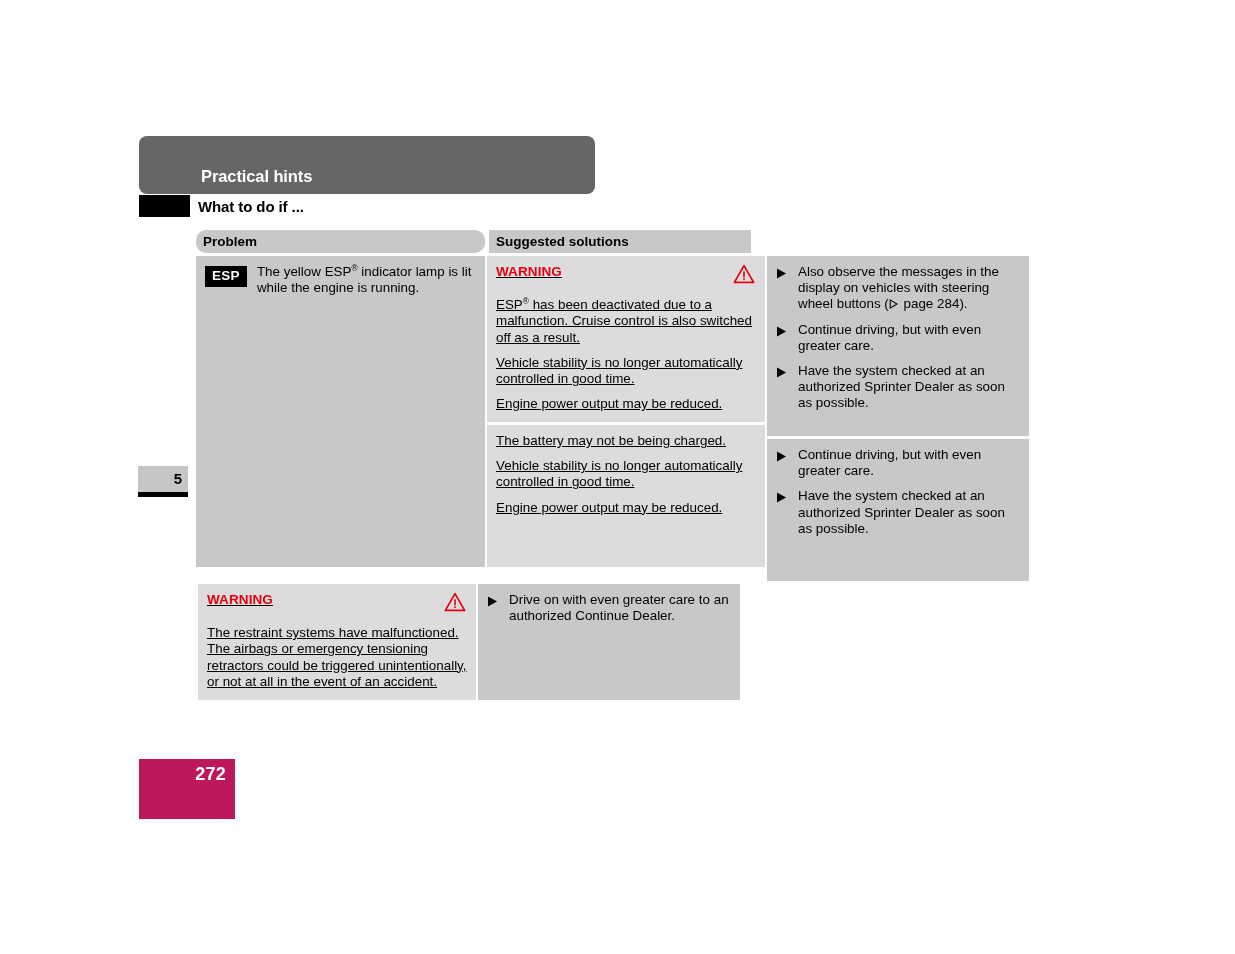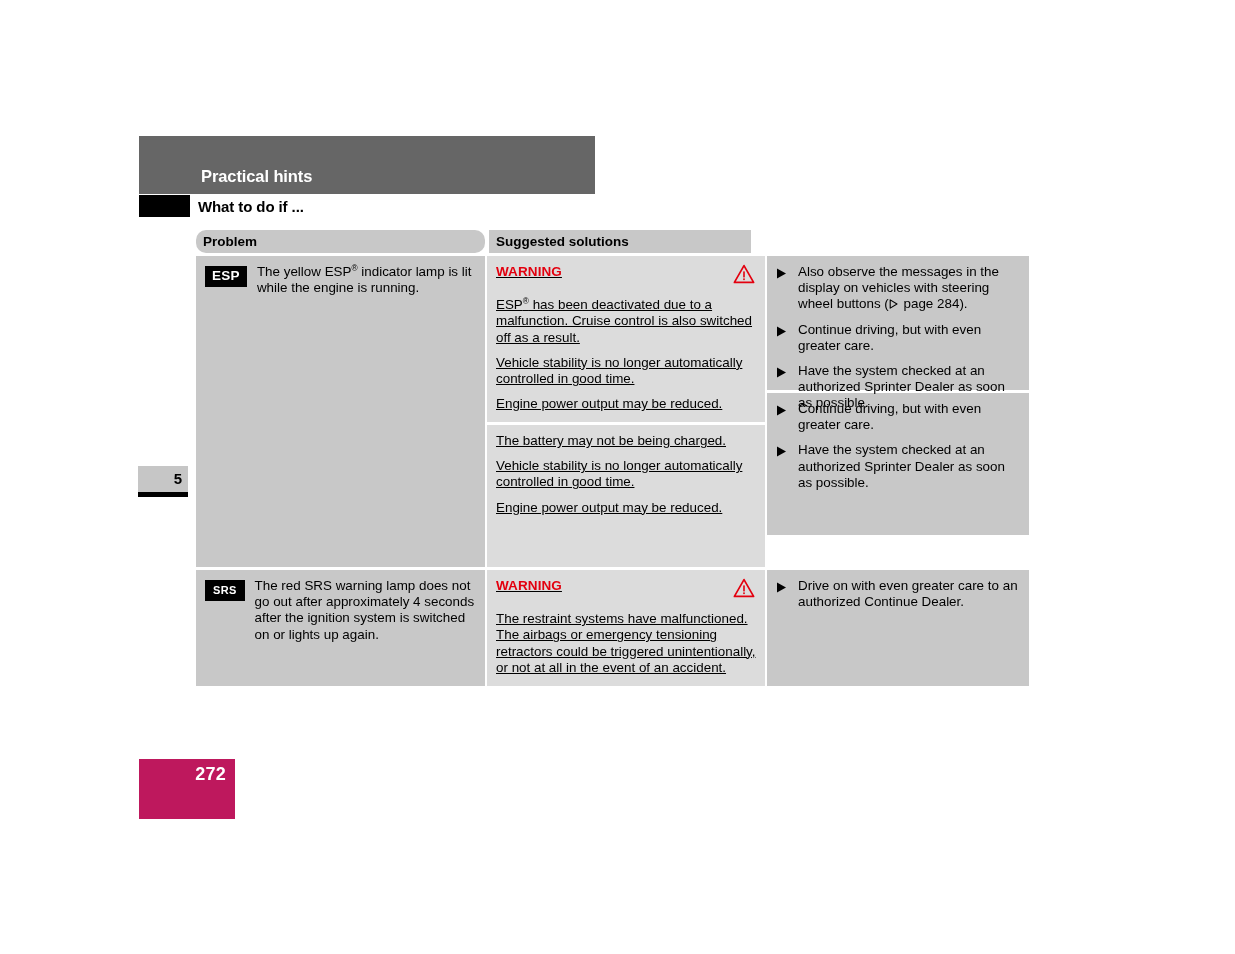--- a/index.html
+++ b/index.html
@@ -17,20 +17,21 @@
   }
 
   
   .header-band {
     position: absolute;
     left: 139px;
     top: 136px;
     width: 456px;
     height: 58px;
     background: #666666;
+    border-radius: 8px;
   }
   .header-band-title {
     position: absolute;
     left: 62px;
     top: 31px;
     font-size: 16.5px;
     font-weight: bold;
     color: #ffffff;
     letter-spacing: -0.1px;
   }
@@ -281,21 +282,21 @@
           </div>
           <div class="sep-h"></div>
           <div class="cell bg-light" style="min-height: 0px; height: 142px;">
             <p>The battery may not be being charged.</p>
             <p>Vehicle stability is no longer automatically controlled in good time.</p>
             <p>Engine power output may be reduced.</p>
           </div>
         </div>
         <div class="gapcol"></div>
         <div class="col3">
-          <div class="cell bg-dark" style="min-height: 0px; height: 134px;">
+          <div class="cell bg-dark" style="min-height: 0px; height: 180px;">
             <div class="sol-item">
               <span class="bullet"><svg width="11" height="11" viewBox="0 0 11 11" aria-hidden="true">
                   <path d="M1 0.6 L10 5.5 L1 10.4 Z" fill="#000000"></path>
                 </svg></span>
               <span class="sol-text">Also observe the messages in the display on vehicles with steering wheel buttons (<svg class="xref-tri" width="9" height="10" viewBox="0 0 9 10" aria-hidden="true">
                   <path d="M1.2 0.9 L8 5 L1.2 9.1 Z" fill="none" stroke="#000000" stroke-width="1.1" stroke-linejoin="round"></path>
                 </svg> page 284).</span>
             </div>
             <div class="sol-item">
               <span class="bullet"><svg width="11" height="11" viewBox="0 0 11 11" aria-hidden="true">
@@ -322,26 +323,20 @@
               <span class="bullet"><svg width="11" height="11" viewBox="0 0 11 11" aria-hidden="true">
                   <path d="M1 0.6 L10 5.5 L1 10.4 Z" fill="#000000"></path>
                 </svg></span>
               <span class="sol-text">Have the system checked at an authorized Sprinter Dealer as soon as possible.</span>
             </div>
           </div>
         </div>
       </div>
       <div class="sep-h"></div>
       <div class="trow">
-        <div class="col1 cell bg-dark" style="height: 116px;">
-          <div class="problem-inner">
-            <span class="lamp-badge lamp-srs">SRS</span>
-            <span class="problem-text">The red SRS warning lamp does not go out after approximately 4 seconds after the ignition system is switched on or lights up again.</span>
-          </div>
-        </div>
         <div class="gapcol"></div>
         <div class="col2">
           <div class="cell bg-light" style="min-height: 0px; height: 116px;">
             <div class="warn-head">
               <span class="warn-label">WARNING</span>
               <span class="warn-icon"><svg width="22" height="20" viewBox="0 0 22 20" aria-hidden="true">
                   <path d="M11 1.6 L20.6 18.4 L1.4 18.4 Z" fill="none" stroke="#e3000f" stroke-width="1.7" stroke-linejoin="round"></path>
                   <rect x="10.2" y="7.4" width="1.6" height="6.0" fill="#e3000f"></rect>
                   <rect x="10.2" y="14.4" width="1.6" height="1.7" fill="#e3000f"></rect>
                 </svg></span>

